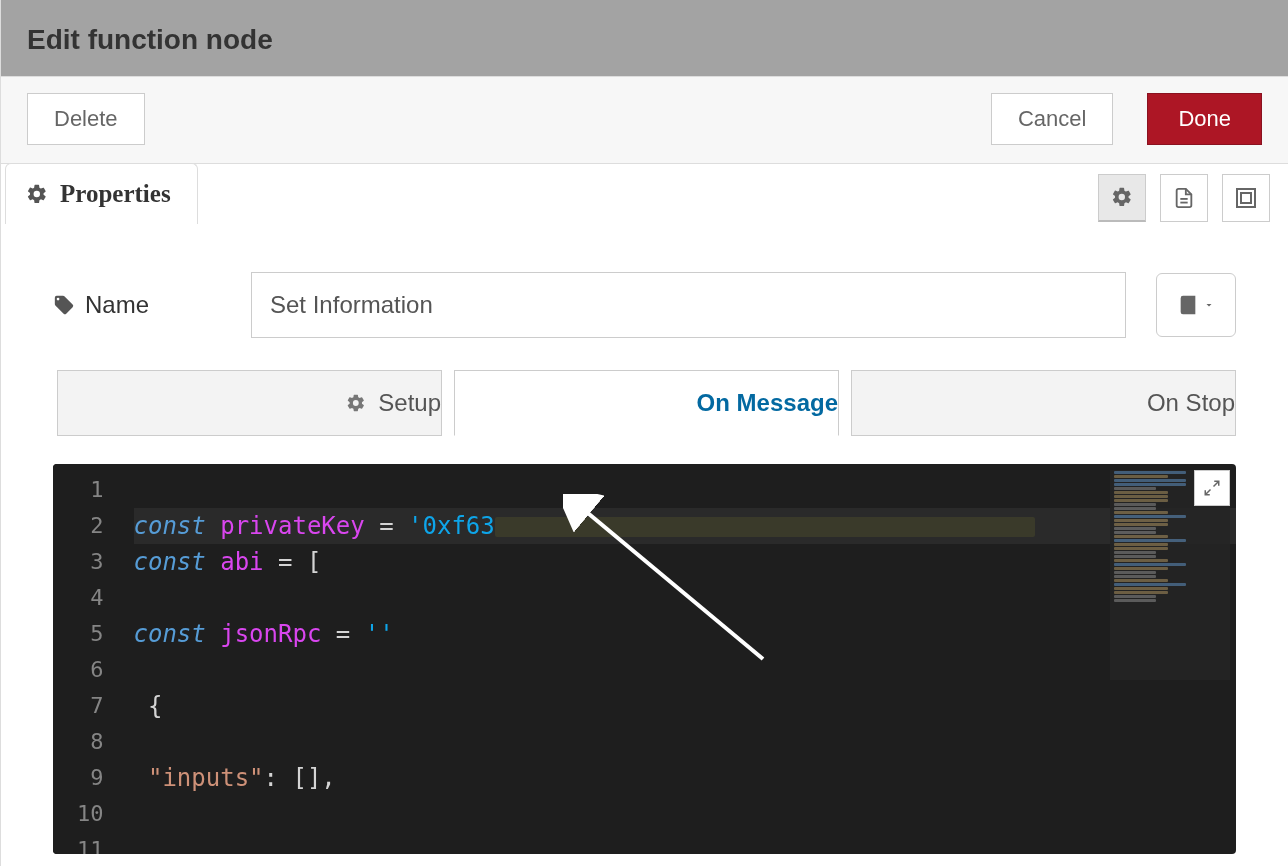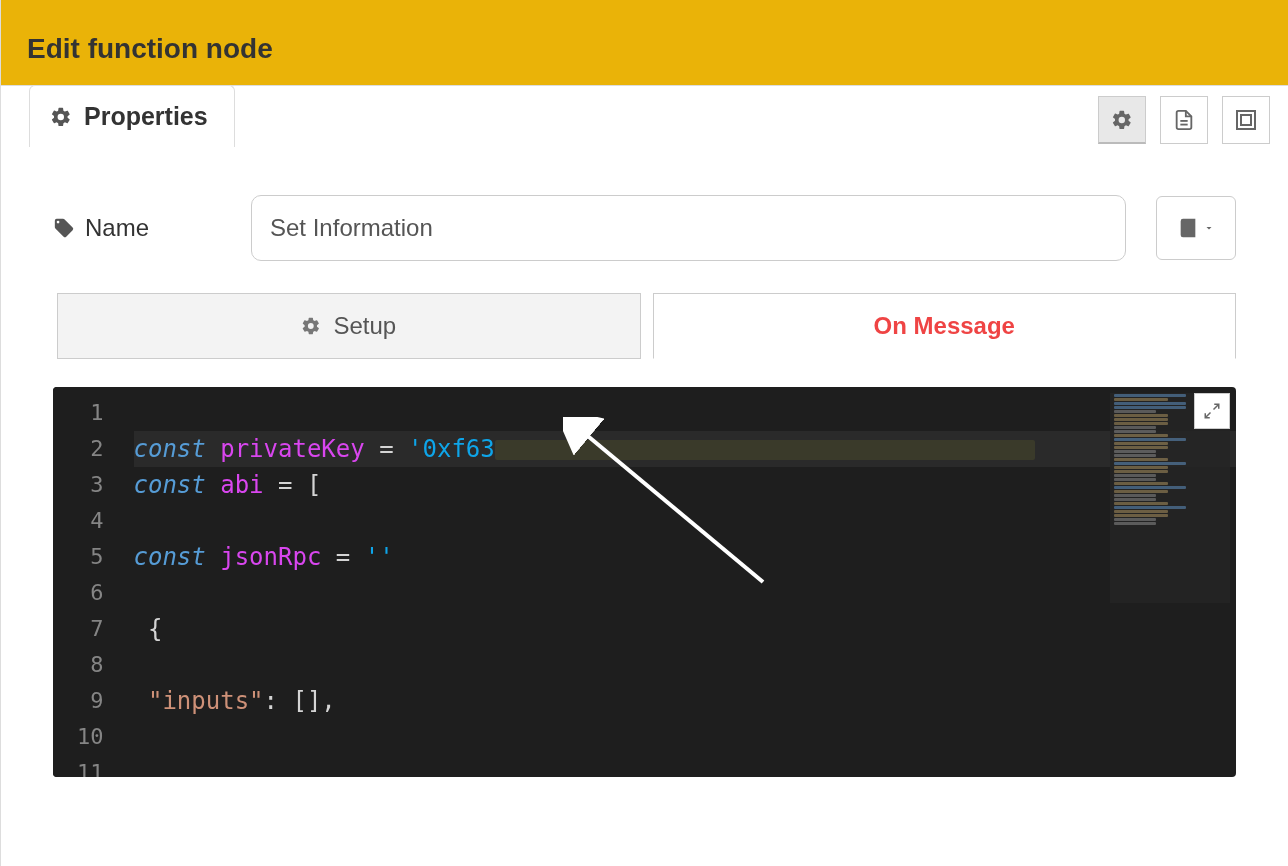--- a/index.html
+++ b/index.html
@@ -1,37 +1,37 @@
 <!DOCTYPE html>
 <html><head>
 <meta charset="utf-8">
 <style>
 * { box-sizing: border-box; margin: 0; padding: 0; }
 body { font-family: -apple-system, BlinkMacSystemFont, "Segoe UI", Helvetica, Arial, sans-serif; background: #fff; width: 1288px; height: 866px; overflow: hidden; }
 .panel { border-left: 1px solid #ddd; height: 100%; }
-.header { padding: 33px 26px 20px 26px; border-bottom: 1px solid #ddd; background: #eab308; }
+.header { padding: 24px 26px 20px 26px; border-bottom: 1px solid #ddd; background: #a3a3a3; }
 .header-title { font-size: 28px; font-weight: 700; color: #333; }
 .button-row { padding: 16px 26px 18px 26px; display: flex; align-items: center; background: #f7f7f7; border-bottom: 1px solid #ddd; }
 .btn { font-size: 22px; padding: 12px 26px; border: 1px solid #ccc; background: #fff; color: #666; cursor: pointer; font-family: inherit; }
 .btn-done { background: #ad1625; color: #fff; border: 1px solid #8a1220; padding: 12px 30px; }
 .spacer { flex: 1; }
 .gap { width: 34px; }
-.tabs-main { display: flex; align-items: stretch; padding: 0 0 0 28px; position: relative; margin-top: -1px; }
+.tabs-main { display: flex; align-items: stretch; padding: 0 0 0 4px; position: relative; margin-top: -1px; font-family: Liberation Serif, serif; }
 .tab-main { padding: 16px 26px 16px 20px; font-size: 25px; font-weight: 700; color: #333; border: 1px solid #ddd; border-bottom: none; background: #fff; display: flex; align-items: center; gap: 12px; border-top-left-radius: 6px; border-top-right-radius: 6px; margin-top: 0; }
 .icon-btn-group { margin-left: auto; display: flex; gap: 14px; padding: 8px 18px 0 0; align-items: center; }
 .icon-btn { width: 48px; height: 48px; border: 1px solid #ccc; display: flex; align-items: center; justify-content: center; cursor: pointer; color: #666; background: #fff; }
 .icon-btn.active { background: #e8e8e8; border-bottom: 2px solid #bbb; }
 .content { padding: 48px 52px 0 52px; }
 .name-row { display: flex; align-items: center; gap: 18px; }
 .name-label { font-size: 24px; color: #333; display: flex; align-items: center; gap: 10px; min-width: 180px; }
-.name-input { flex: 1; font-size: 24px; padding: 18px 18px; border: 1px solid #ccc; border-radius: 10px; color: #555; font-family: inherit; }
+.name-input { flex: 1; font-size: 24px; padding: 18px 18px; border: 1px solid #ccc; border-radius: 0; color: #555; font-family: inherit; }
 .book-btn { width: 80px; height: 64px; border: 1px solid #ccc; border-radius: 6px; display: flex; align-items: center; justify-content: center; gap: 4px; cursor: pointer; color: #666; margin-left: 12px; }
 .code-tabs { display: flex; gap: 12px; margin-top: 32px; padding-left: 4px; }
-.code-tab { padding: 18px 0; border: 1px solid #ccc; font-size: 24px; color: #555; display: flex; align-items: center; justify-content: center; gap: 12px; cursor: pointer; background: #f3f3f3; flex: 1; text-align: center; }
-.code-tab.active { background: #fff; font-weight: 700; color: #ef4444; border-bottom: 1px solid #fff; position: relative; z-index: 2; }
+.code-tab { padding: 18px 0; border: 1px solid #ccc; font-size: 24px; color: #555; display: flex; align-items: center; justify-content: flex-end; gap: 12px; cursor: pointer; background: #f3f3f3; flex: 1; text-align: center; }
+.code-tab.active { background: #fff; font-weight: 700; color: #0369a1; border-bottom: 1px solid #fff; position: relative; z-index: 2; }
 .editor-wrap { position: relative; margin-top: 28px; border-radius: 4px; overflow: hidden; }
 .editor { background: #1e1e1e; color: #d4d4d4; font-family: "Menlo", "Consolas", monospace; font-size: 24px; line-height: 36px; display: flex; height: 390px; position: relative; }
 .gutter { background: #1e1e1e; color: #858585; text-align: right; padding: 8px 18px 8px 24px; user-select: none; font-size: 22px; }
 .code { padding: 8px 0 8px 12px; white-space: pre; flex: 1; position: relative; }
 .kw { color: #569cd6; font-style: italic; }
 .id { color: #d946ef; }
 .op { color: #d4d4d4; }
 .str { color: #0ea5e9; }
 .prop { color: #ce9178; }
 .brace { color: #d4d4d4; }
@@ -47,20 +47,27 @@
 svg { display: block; }
 </style>
 </head>
 <body>
 
 <div class="panel">
   <div class="header">
     <div class="header-title">Edit function node</div>
   </div>
 
+  <div class="button-row">
+    <button class="btn">Delete</button>
+    <div class="spacer"></div>
+    <button class="btn">Cancel</button>
+    <div class="gap"></div>
+    <button class="btn btn-done">Done</button>
+  </div>
 
   <div class="tabs-main">
     <div class="tab-main">
       <span>
         <svg width="22" height="22" viewBox="0 0 24 24" fill="#555">
             <path d="M19.14,12.94a7,7,0,0,0,.05-.94,7,7,0,0,0-.05-.94l2.11-1.65a.5.5,0,0,0,.12-.64l-2-3.46a.5.5,0,0,0-.61-.22l-2.49,1a7,7,0,0,0-1.62-.94l-.38-2.65A.5.5,0,0,0,13.77,2H9.77a.5.5,0,0,0-.5.42L8.89,5.07a7,7,0,0,0-1.62.94l-2.49-1a.5.5,0,0,0-.61.22l-2,3.46a.5.5,0,0,0,.12.64L4.4,11a7,7,0,0,0-.05.94,7,7,0,0,0,.05.94L2.29,14.53a.5.5,0,0,0-.12.64l2,3.46a.5.5,0,0,0,.61.22l2.49-1a7,7,0,0,0,1.62.94l.38,2.65a.5.5,0,0,0,.5.42h4a.5.5,0,0,0,.5-.42l.38-2.65a7,7,0,0,0,1.62-.94l2.49,1a.5.5,0,0,0,.61-.22l2-3.46a.5.5,0,0,0-.12-.64ZM11.77,15.5A3.5,3.5,0,1,1,15.27,12,3.5,3.5,0,0,1,11.77,15.5Z"></path>
           </svg>
       </span>
       <span>Properties</span>
     </div>
@@ -116,20 +123,23 @@
       <div class="code-tab">
         <span>
           <svg width="20" height="20" viewBox="0 0 24 24" fill="#777">
               <path d="M19.14,12.94a7,7,0,0,0,.05-.94,7,7,0,0,0-.05-.94l2.11-1.65a.5.5,0,0,0,.12-.64l-2-3.46a.5.5,0,0,0-.61-.22l-2.49,1a7,7,0,0,0-1.62-.94l-.38-2.65A.5.5,0,0,0,13.77,2H9.77a.5.5,0,0,0-.5.42L8.89,5.07a7,7,0,0,0-1.62.94l-2.49-1a.5.5,0,0,0-.61.22l-2,3.46a.5.5,0,0,0,.12.64L4.4,11a7,7,0,0,0-.05.94,7,7,0,0,0,.05.94L2.29,14.53a.5.5,0,0,0-.12.64l2,3.46a.5.5,0,0,0,.61.22l2.49-1a7,7,0,0,0,1.62.94l.38,2.65a.5.5,0,0,0,.5.42h4a.5.5,0,0,0,.5-.42l.38-2.65a7,7,0,0,0,1.62-.94l2.49,1a.5.5,0,0,0,.61-.22l2-3.46a.5.5,0,0,0-.12-.64ZM11.77,15.5A3.5,3.5,0,1,1,15.27,12,3.5,3.5,0,0,1,11.77,15.5Z"></path>
             </svg>
         </span>
         <span>Setup</span>
       </div>
       <div class="code-tab active">
           <span>On Message</span>
+        </div>
+      <div class="code-tab">
+          <span>On Stop</span>
         </div>
     </div>
 
     <div class="editor-wrap">
       <div class="expand-btn">
         <svg width="18" height="18" viewBox="0 0 24 24" fill="none" stroke="#666" stroke-width="2">
             <path d="M15 3h6v6M9 21H3v-6M21 3l-7 7M3 21l7-7"></path>
           </svg>
       </div>
       <div class="editor">

